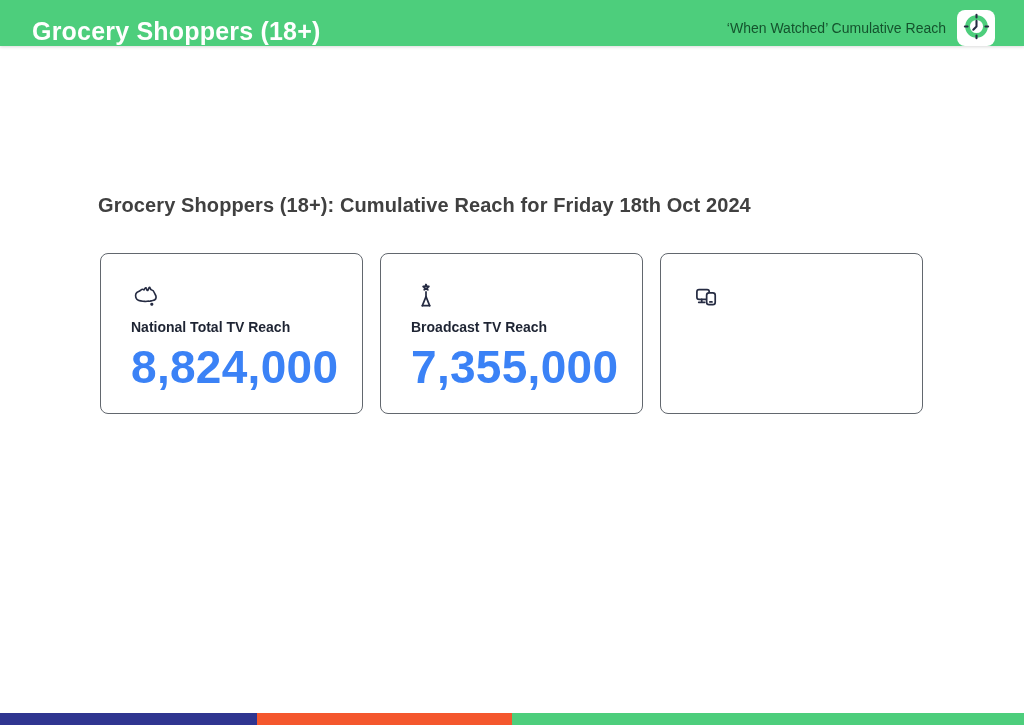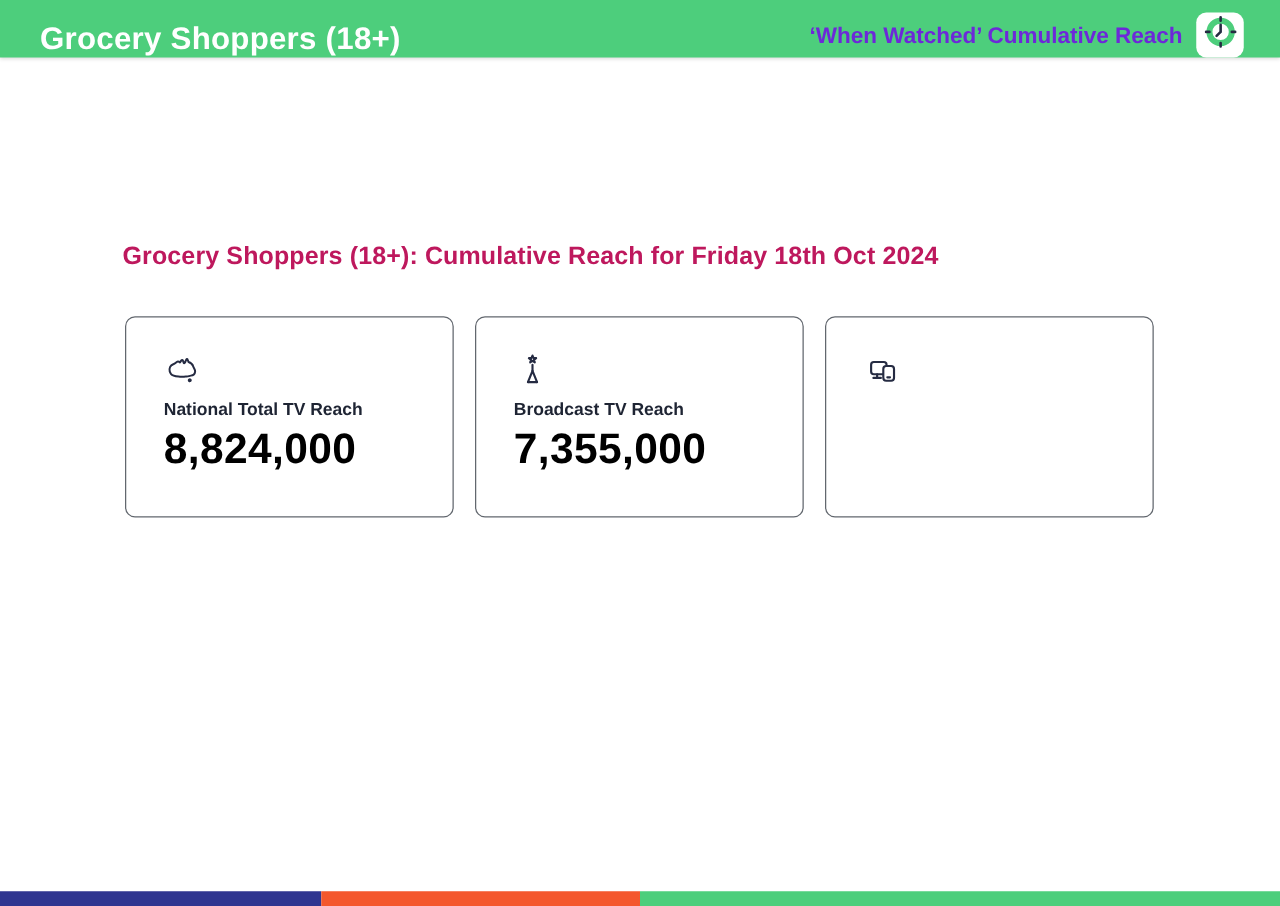--- a/index.html
+++ b/index.html
@@ -16,45 +16,45 @@
     position:absolute; top:0; left:0; width:1024px; height:46px;
     display:flex; align-items:flex-end;
     padding:0 29px 0 32px;
     box-shadow:0 1px 3px rgba(0,0,0,0.15);
   }
   .header-title {
     color:#ffffff; font-size:25px; font-weight:bold; letter-spacing:0.2px;
     flex:1; white-space:nowrap;
   }
   .header-right { display:flex; align-items:center; gap:11px; }
-  .header-tagline { color:#6d28d9; font-size:18px; font-weight:bold; white-space:nowrap; }
+  .header-tagline { color:#14532d; font-size:14px; font-weight:normal; white-space:nowrap; }
   .logo-box {
     width:38px; height:36px; background:#ffffff; border-radius:8px;
     display:flex; align-items:center; justify-content:center;
   }
 
   
   .page-heading {
     position:absolute; left:98px; top:194px;
-    font-size:20px; font-weight:bold; color:#be185d; letter-spacing:0.1px;
+    font-size:20px; font-weight:bold; color:#404040; letter-spacing:0.1px;
     white-space:nowrap;
   }
   .cards-row {
     position:absolute; left:100px; top:253px;
     display:flex; gap:17px;
   }
   .card {
     width:263px; height:161px; background:#ffffff;
     border:1px solid #62676e; border-radius:8px;
     padding:27px 30px 0 30px;
   }
   .card-icon { display:block; height:30px; margin-bottom:8px; }
   .card-icon svg { display:block; }
   .card-label { font-size:14px; font-weight:bold; color:#1e2433; white-space:nowrap; }
-  .card-value { font-size:34px; font-weight:bold; color:#000000; margin-top:5px; letter-spacing:0.3px; white-space:nowrap; }
+  .card-value { font-size:46px; font-weight:bold; color:#3b82f6; margin-top:5px; letter-spacing:0.3px; white-space:nowrap; }
 
   
   .footer {
     position:absolute; left:0; bottom:0; width:1024px; height:12px;
     display:flex;
   }
   .footer .seg { height:100%; }
 </style>
 </head>
 <body>

